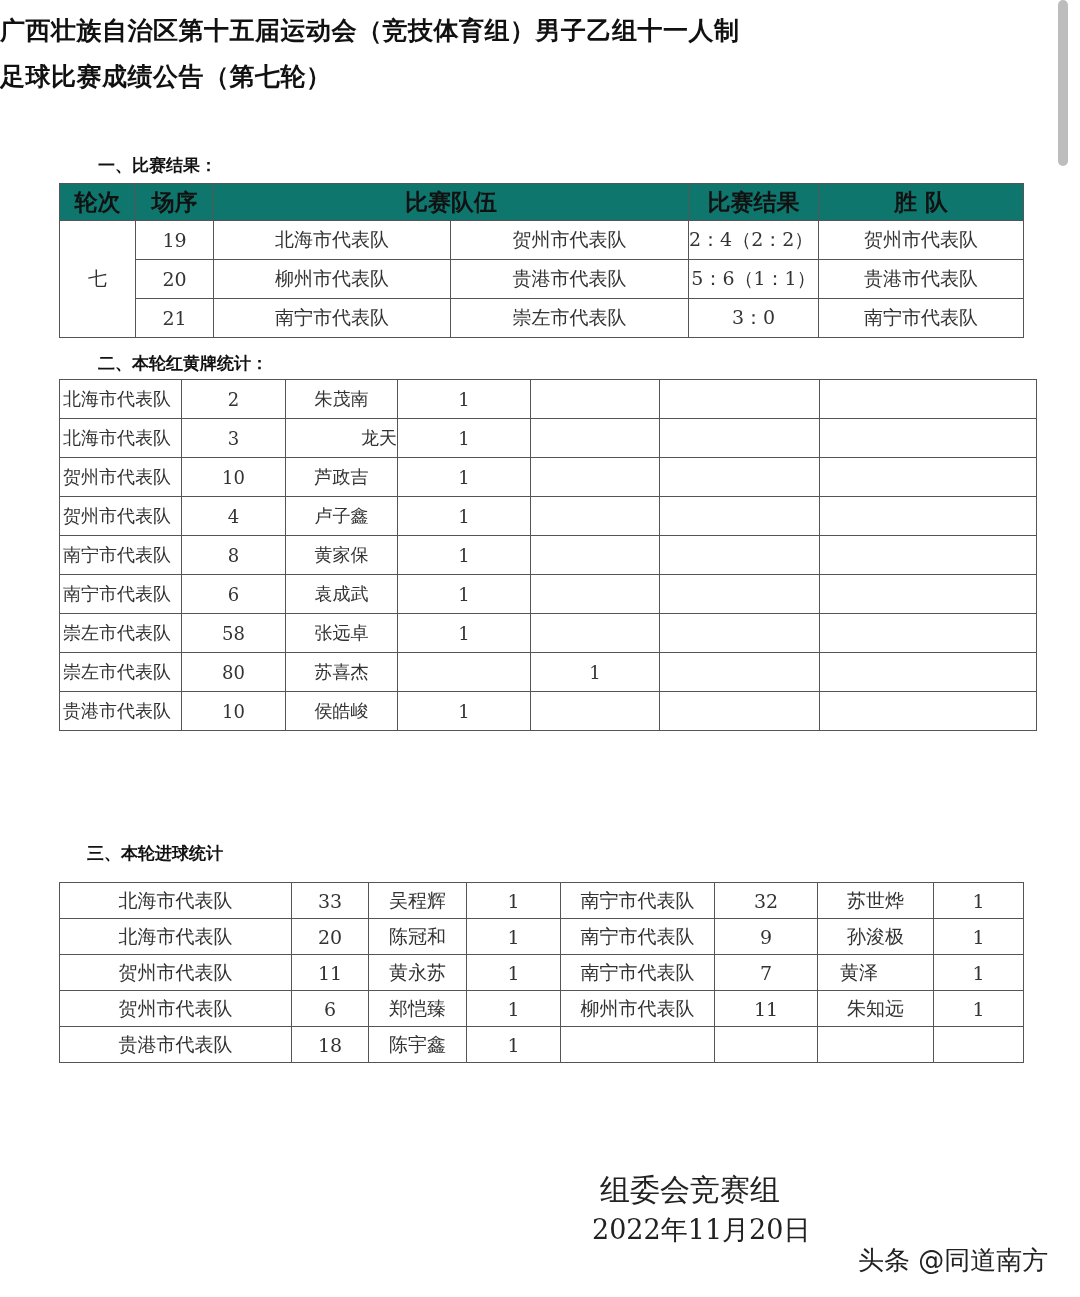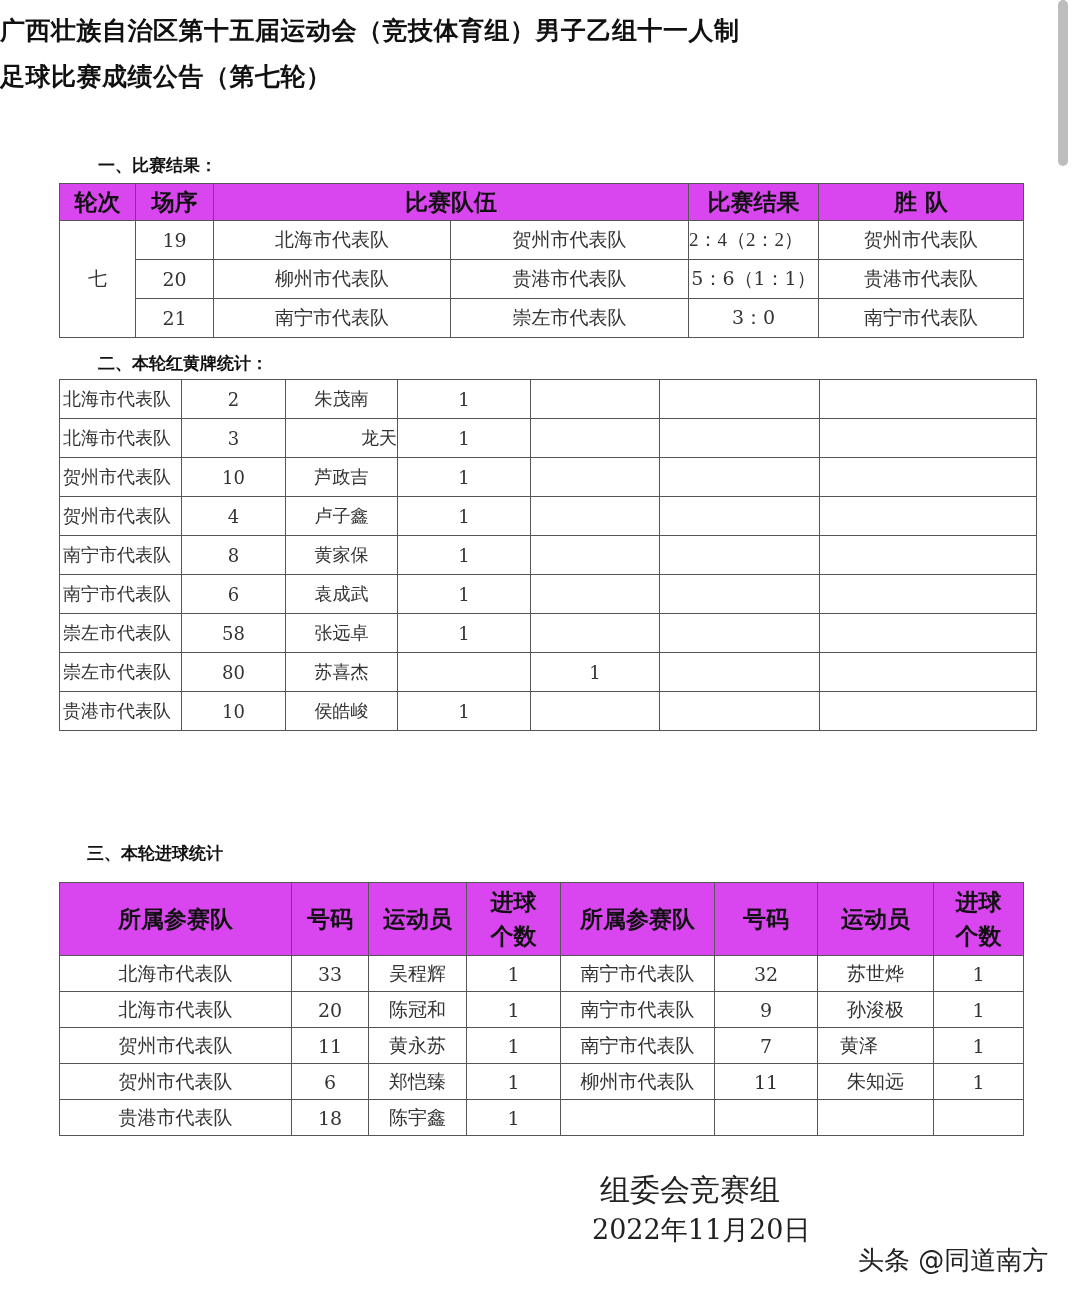--- a/index.html
+++ b/index.html
@@ -13,21 +13,21 @@
     font-family: "DejaVu Sans", "Liberation Sans", sans-serif; font-weight:bold;
     font-size:25px; color:#111; letter-spacing:0.5px;
   }
   .section {
     font-family: "DejaVu Sans", "Liberation Sans", sans-serif; font-weight:bold;
     font-size:17px; color:#111;
   }
   table { border-collapse:collapse; position:absolute; table-layout:fixed; }
   td, th { border:1.5px solid #555; padding:0; text-align:center; vertical-align:middle; overflow:hidden; white-space:nowrap; }
   th {
-    background:#d946ef; font-family:"DejaVu Sans","Liberation Sans",sans-serif; font-weight:bold;
+    background:#0f766e; font-family:"DejaVu Sans","Liberation Sans",sans-serif; font-weight:bold;
     color:#111;
   }
   td { font-size:19px; color:#333; }
   .t1 th { font-size:23px; height:36px; }
   .t1 td { height:38px; }
   .t1 td.dash { border-left:1px dashed #777; }
   .t2 th { font-size:23px; height:66px; vertical-align:top; padding-top:4px; }
   .t2 td { height:38px; font-size:18px; }
   .t2 td.team { text-align:left; padding-left:3px; }
   .t3 th { font-size:23px; height:72px; line-height:34px; white-space:normal; }
@@ -62,21 +62,21 @@
     <th>场序</th>
     <th colspan="2">比赛队伍</th>
     <th>比赛结果</th>
     <th>胜 队</th>
   </tr>
   <tr>
     <td rowspan="3">七</td>
     <td>19</td>
     <td>北海市代表队</td>
     <td class="dash">贺州市代表队</td>
-    <td style="text-align:left;font-family:Liberation Serif, serif;">2：4（2：2）</td>
+    <td style="text-align:left;">2：4（2：2）</td>
     <td>贺州市代表队</td>
   </tr>
   <tr>
     <td>20</td>
     <td>柳州市代表队</td>
     <td class="dash">贵港市代表队</td>
     <td style="text-align:center;">5：6（1：1）</td>
     <td>贵港市代表队</td>
   </tr>
   <tr>
@@ -193,30 +193,20 @@
     <col style="width:232px">
       <col style="width:77px">
       <col style="width:98px">
       <col style="width:94px">
       <col style="width:154px">
       <col style="width:103px">
       <col style="width:116px">
       <col style="width:90px">
   </colgroup>
   <tbody>
-      <tr>
-    <th>所属参赛队</th>
-    <th>号码</th>
-    <th>运动员</th>
-    <th style="padding:0 18px;">进球<br>个数</th>
-    <th>所属参赛队</th>
-    <th>号码</th>
-    <th>运动员</th>
-    <th style="padding:0 16px;">进球<br>个数</th>
-  </tr>
   <tr>
     <td>北海市代表队</td>
     <td>33</td>
     <td>吴程辉</td>
     <td>1</td>
     <td>南宁市代表队</td>
     <td>32</td>
     <td>苏世烨</td>
     <td>1</td>
   </tr>

